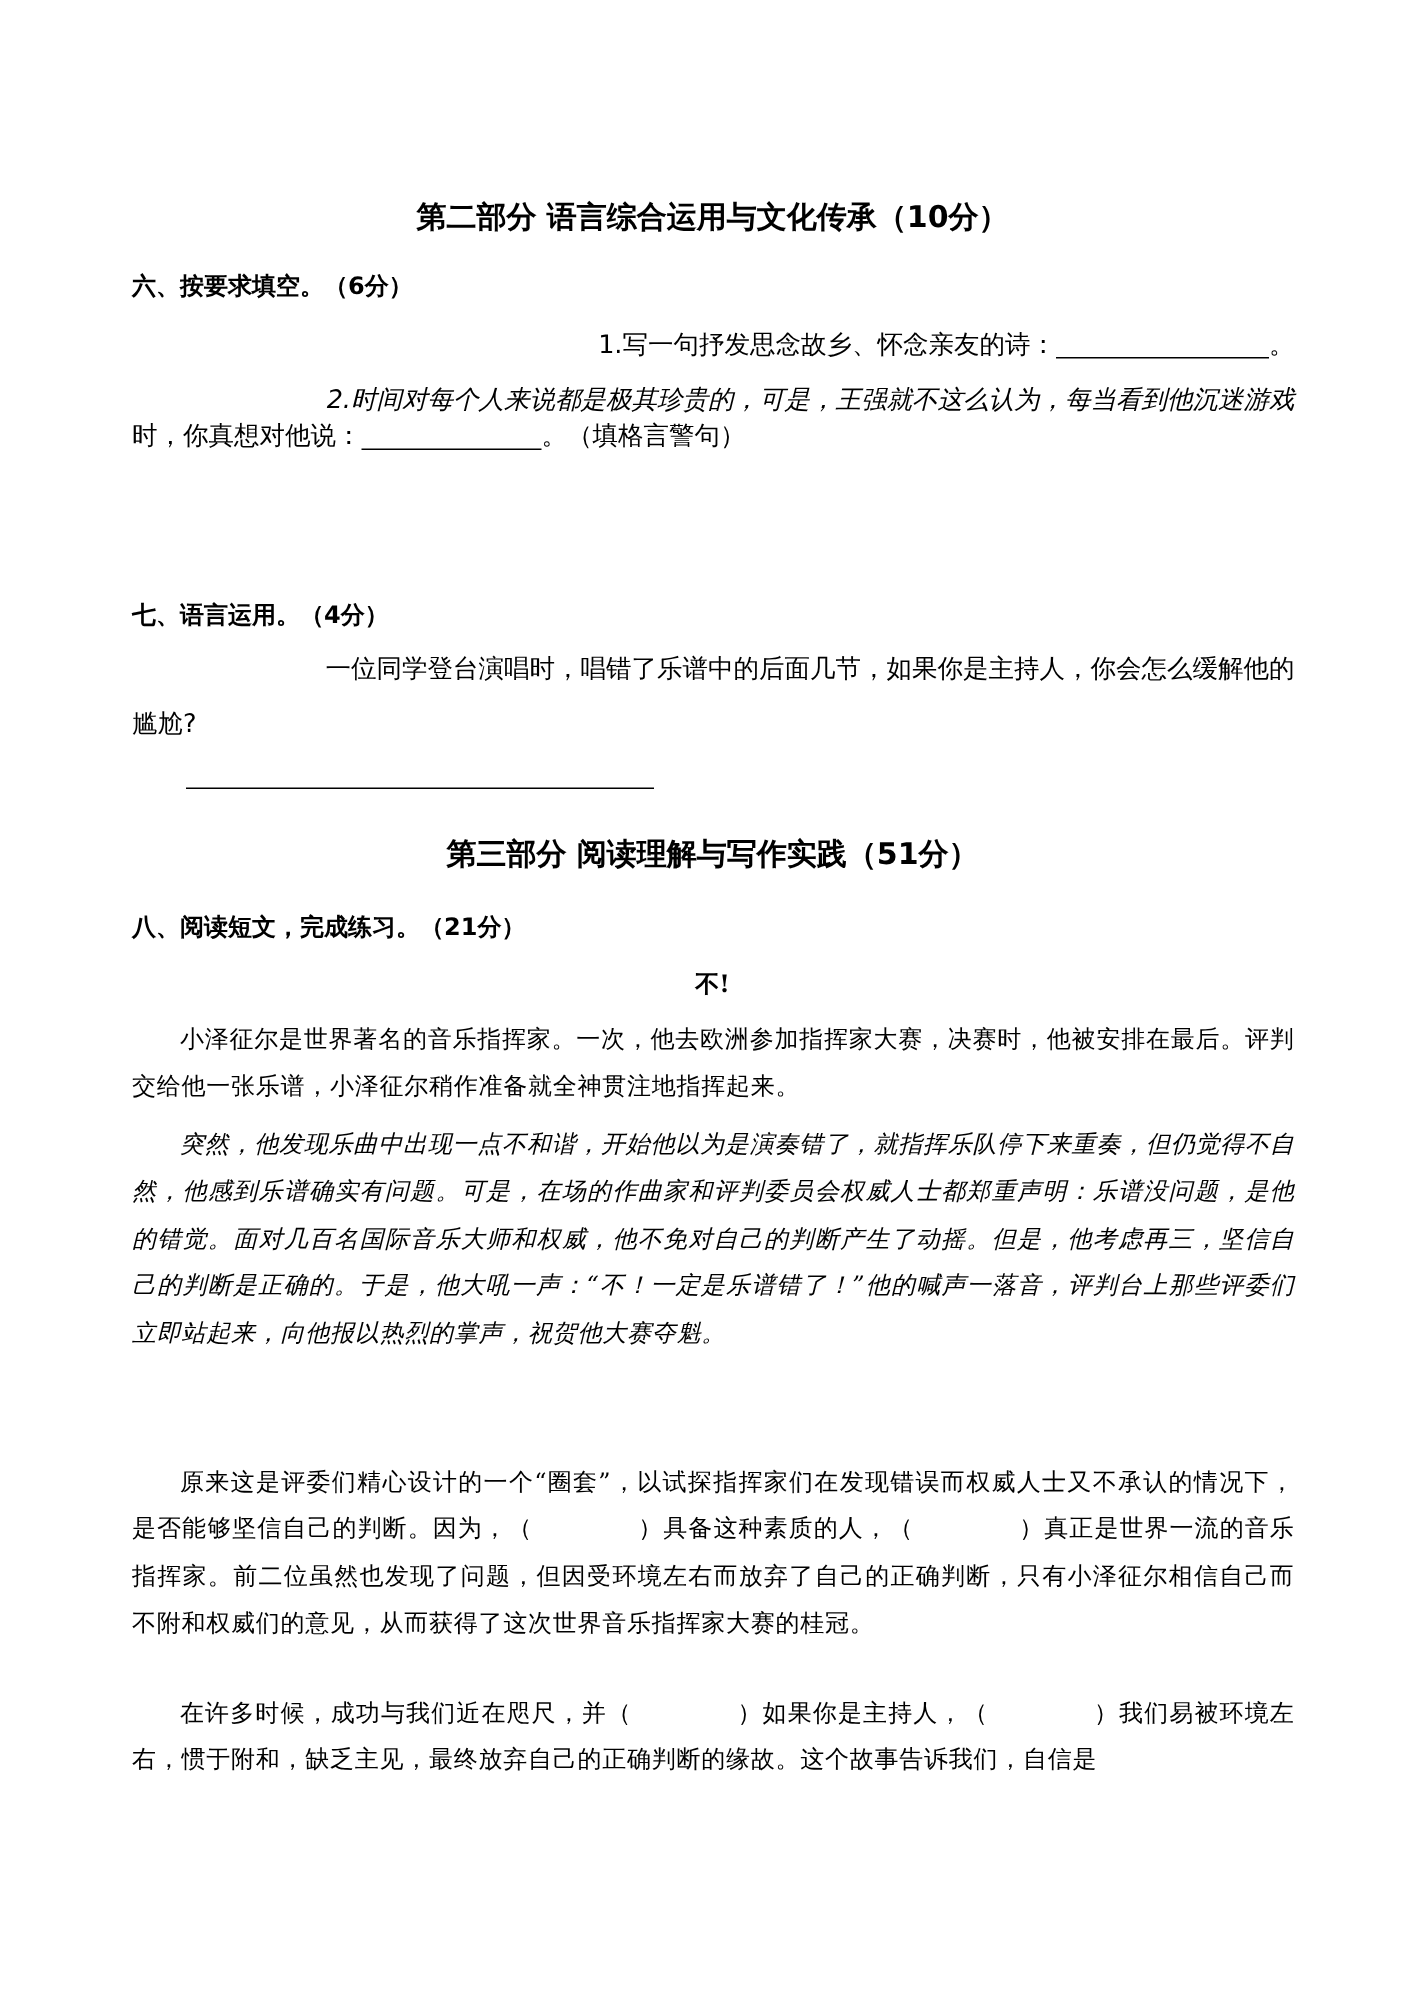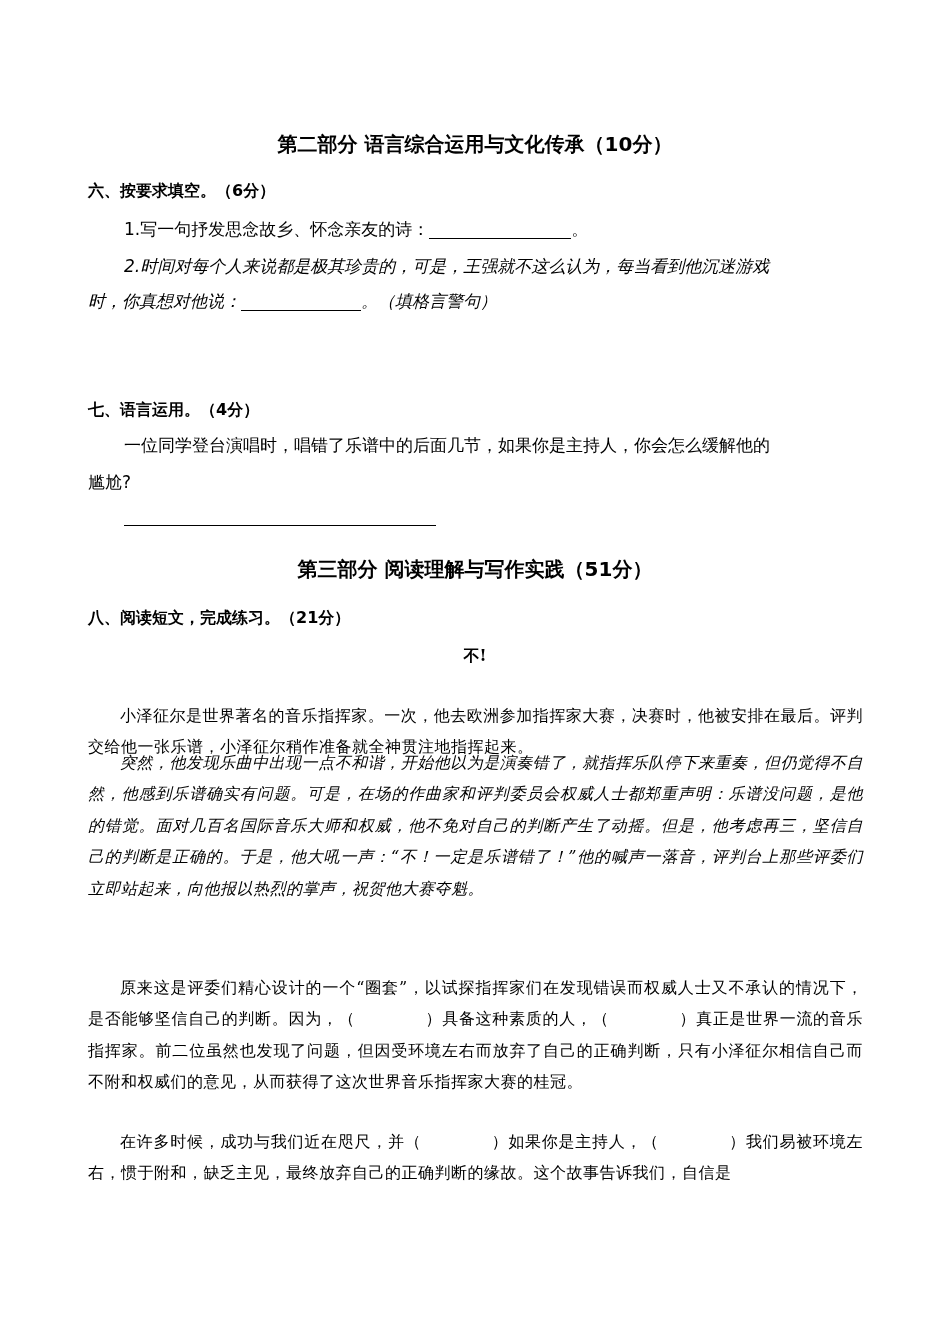--- a/index.html
+++ b/index.html
@@ -11,21 +11,21 @@
   .part-title {
     position: absolute; left: 0; width: 950px; text-align: center;
     font-size: 20px; font-weight: bold; letter-spacing: 0px;
   }
   .q-head {
     position: absolute; left: 88px; font-size: 16px; font-weight: bold;
   }
   .line {
     position: absolute; left: 88px; width: 775px; font-size: 17px; white-space: nowrap;
   }
-  .indent { left: 124px; width: 739px; }
+  .indent { left: 124px; width: 739px; text-align: right; }
   .blank {
     display: inline-block; border-bottom: 1.5px solid #000; height: 18px; vertical-align: -4px;
   }
   .answer-line {
     position: absolute; left: 124px; top: 525px; width: 312px; border-bottom: 1.5px solid #000;
   }
   .story-title {
     position: absolute; left: 0; width: 950px; text-align: center; font-size: 16px; font-weight: bold;
   }
   .para {
@@ -41,37 +41,37 @@
 
   <div class="part-title sans" style="top:131px;">第二部分  语言综合运用与文化传承（10分）</div>
 
   <div class="q-head sans" style="top:181px;">六、按要求填空。（6分）</div>
 
   <div class="line indent sans" style="top:218px;">
     <span>1.写一句抒发思念故乡、怀念亲友的诗：</span><span class="blank" style="width:142px;"></span><span>。</span>
   </div>
 
   <div class="line indent sans" style="top:255px;font-style:italic;">2.时间对每个人来说都是极其珍贵的，可是，王强就不这么认为，每当看到他沉迷游戏</div>
-  <div class="line sans" style="top:290px;font-style:italic;">
+  <div class="line sans" style="top:279px;">
     <span>时，你真想对他说：</span><span class="blank" style="width:120px;"></span><span>。（填格言警句）</span>
   </div>
 
 
   <div class="q-head sans" style="top:400px;">七、语言运用。（4分）</div>
   <div class="line indent sans" style="top:434px;">一位同学登台演唱时，唱错了乐谱中的后面几节，如果你是主持人，你会怎么缓解他的</div>
   <div class="line sans" style="top:471px;">尴尬?</div>
   <div class="answer-line"></div>
 
   <div class="part-title sans" style="top:556px;">第三部分  阅读理解与写作实践（51分）</div>
 
   <div class="q-head sans" style="top:608px;">八、阅读短文，完成练习。（21分）</div>
 
   <div class="story-title serif" style="top:646px;">不!</div>
 
-  <div class="para serif" style="top:700px;">小泽征尔是世界著名的音乐指挥家。一次，他去欧洲参加指挥家大赛，决赛时，他被安排在最后。评判交给他一张乐谱，小泽征尔稍作准备就全神贯注地指挥起来。</div>
+  <div class="para serif" style="top:677px;">小泽征尔是世界著名的音乐指挥家。一次，他去欧洲参加指挥家大赛，决赛时，他被安排在最后。评判交给他一张乐谱，小泽征尔稍作准备就全神贯注地指挥起来。</div>
 
   <div class="para serif" style="top:747px;font-style:italic;">突然，他发现乐曲中出现一点不和谐，开始他以为是演奏错了，就指挥乐队停下来重奏，但仍觉得不自然，他感到乐谱确实有问题。可是，在场的作曲家和评判委员会权威人士都郑重声明：乐谱没问题，是他的错觉。面对几百名国际音乐大师和权威，他不免对自己的判断产生了动摇。但是，他考虑再三，坚信自己的判断是正确的。于是，他大吼一声：“不！一定是乐谱错了！”他的喊声一落音，评判台上那些评委们立即站起来，向他报以热烈的掌声，祝贺他大赛夺魁。</div>
 
   <div class="para serif" style="top:972px;"><span>原来这是评委们精心设计的一个“圈套”，以试探指挥家们在发现错误而权威人士又不承认的情况下，是否能够坚信自己的判断。因为，（</span><span class="paren"></span><span>）具备这种素质的人，（</span><span class="paren"></span><span>）真正是世界一流的音乐指挥家。前二位虽然也发现了问题，但因受环境左右而放弃了自己的正确判断，只有小泽征尔相信自己而不附和权威们的意见，从而获得了这次世界音乐指挥家大赛的桂冠。</span></div>
 
   <div class="para serif" style="top:1126px;"><span>在许多时候，成功与我们近在咫尺，并（</span><span class="paren"></span><span>）如果你是主持人，（</span><span class="paren"></span><span>）我们易被环境左右，惯于附和，缺乏主见，最终放弃自己的正确判断的缘故。这个故事告诉我们，自信是</span></div>
 
 </div>
 
 </body></html>

